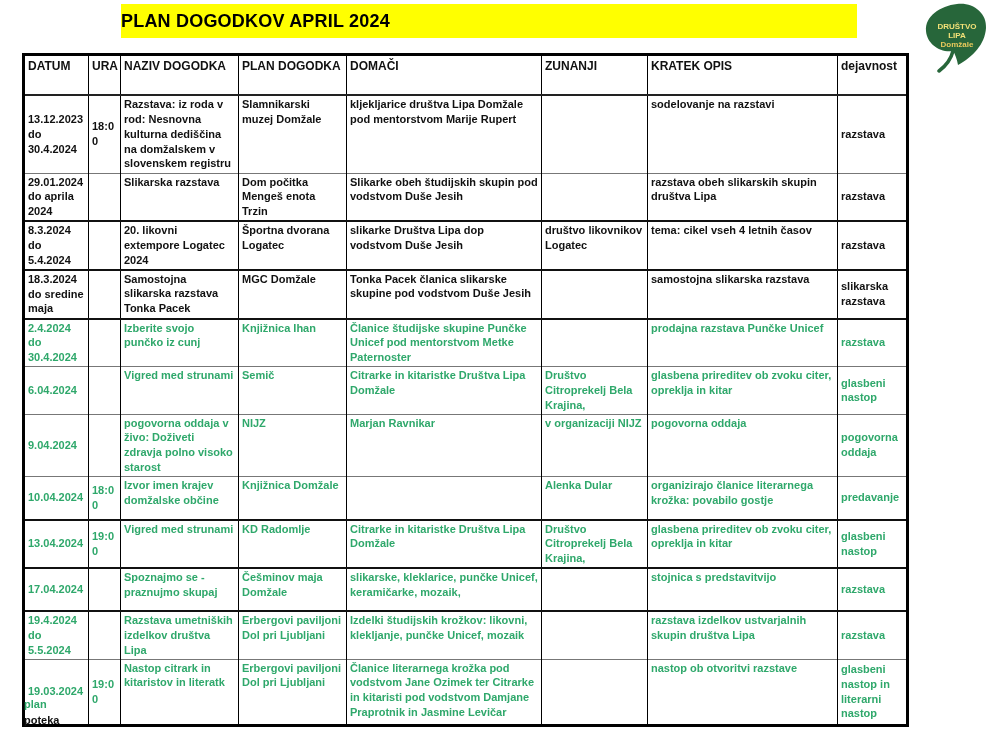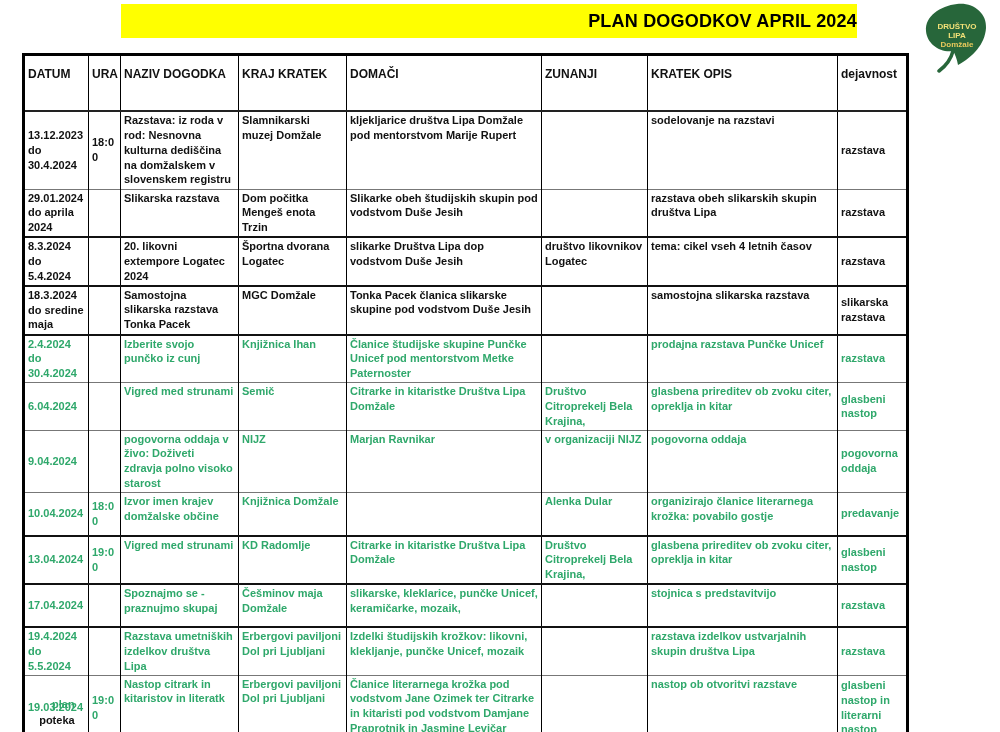--- a/index.html
+++ b/index.html
@@ -2,41 +2,41 @@
 <html style="--green: #2FA86B;"><head>
 <meta charset="utf-8">
 <style>
   html,body{margin:0;padding:0;}
   body{
     width:1000px;height:732px;background:#ffffff;position:relative;
     font-family:"Liberation Sans",sans-serif;color:#111;
   }
   .banner{
     position:absolute;left:121px;top:4px;width:736px;height:34px;
-    background:#ffff00;display:flex;align-items:center;justify-content:flex-end;
+    background:#ffff00;display:flex;align-items:center;justify-content:flex-start;
     font-weight:bold;font-size:18px;letter-spacing:.2px;color:#000;
   }
   .logo{position:absolute;left:920px;top:1px;width:72px;height:72px;}
   .table-wrap{position:absolute;left:22px;top:53px;}
   table{border-collapse:collapse;table-layout:fixed;width:884px;border:3px solid #000;}
   th{
     border:1px solid #000;border-bottom:2px solid #222;
     font-size:12px;font-weight:bold;text-align:left;vertical-align:top;
-    padding:11px 3px;height:32px;color:#111;background:#fff;
+    padding:3px 3px;height:32px;color:#111;background:#fff;
   }
   td{
     border-left:1px solid #000;border-right:1px solid #000;border-top:1px solid #777;
     font-size:11px;font-weight:bold;line-height:1.35;
     padding:1px 3px;vertical-align:top;overflow:hidden;word-wrap:break-word;
   }
   tr.thick-top td{border-top:2px solid #111;}
   tr.green td{color:var(--green);}
   td.col-datum, td.col-ura, td.col-dejavnost{vertical-align:middle;}
   .footer{position:absolute;left:24px;top:697px;font-size:11px;font-weight:bold;line-height:1.45;}
-  .footer .l1{color:var(--green);margin-left:28px;}
+  .footer .l1{color:var(--green);}
   .footer .l2{color:#111;text-align:right;}
 </style>
 </head>
 <body>
 
 <div class="banner">
   <span>PLAN DOGODKOV APRIL 2024</span>
 </div>
 
 <svg class="logo" viewBox="0 0 72 72" xmlns="http://www.w3.org/2000/svg">
@@ -59,21 +59,21 @@
       <col style="width:195px">
         <col style="width:106px">
         <col style="width:190px">
         <col style="width:70px">
     </colgroup>
     <thead>
       <tr>
         <th>DATUM</th>
         <th>URA</th>
         <th>NAZIV DOGODKA</th>
-        <th>KRAJ KRATEK</th>
+        <th>PLAN DOGODKA</th>
         <th>DOMAČI</th>
         <th>ZUNANJI</th>
         <th>KRATEK OPIS</th>
         <th>dejavnost</th>
       </tr>
     </thead>
     <tbody>
         <tr style="height: 78px;">
           <td class="col-datum">13.12.2023 do 30.4.2024</td>
           <td class="col-ura">18:00</td>

